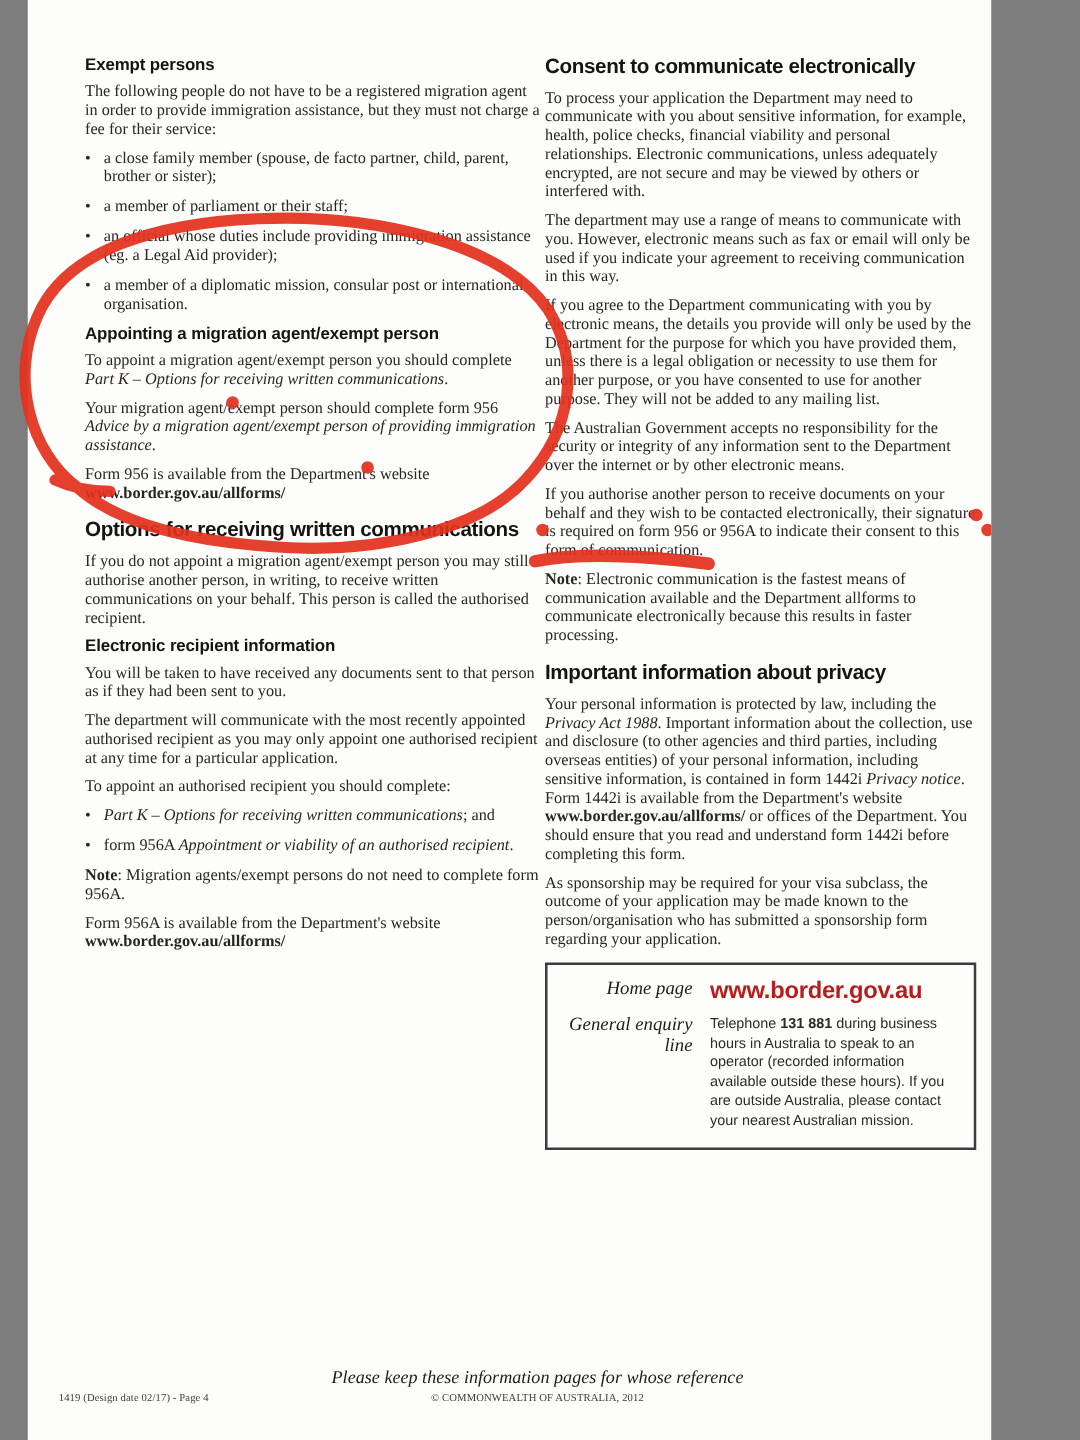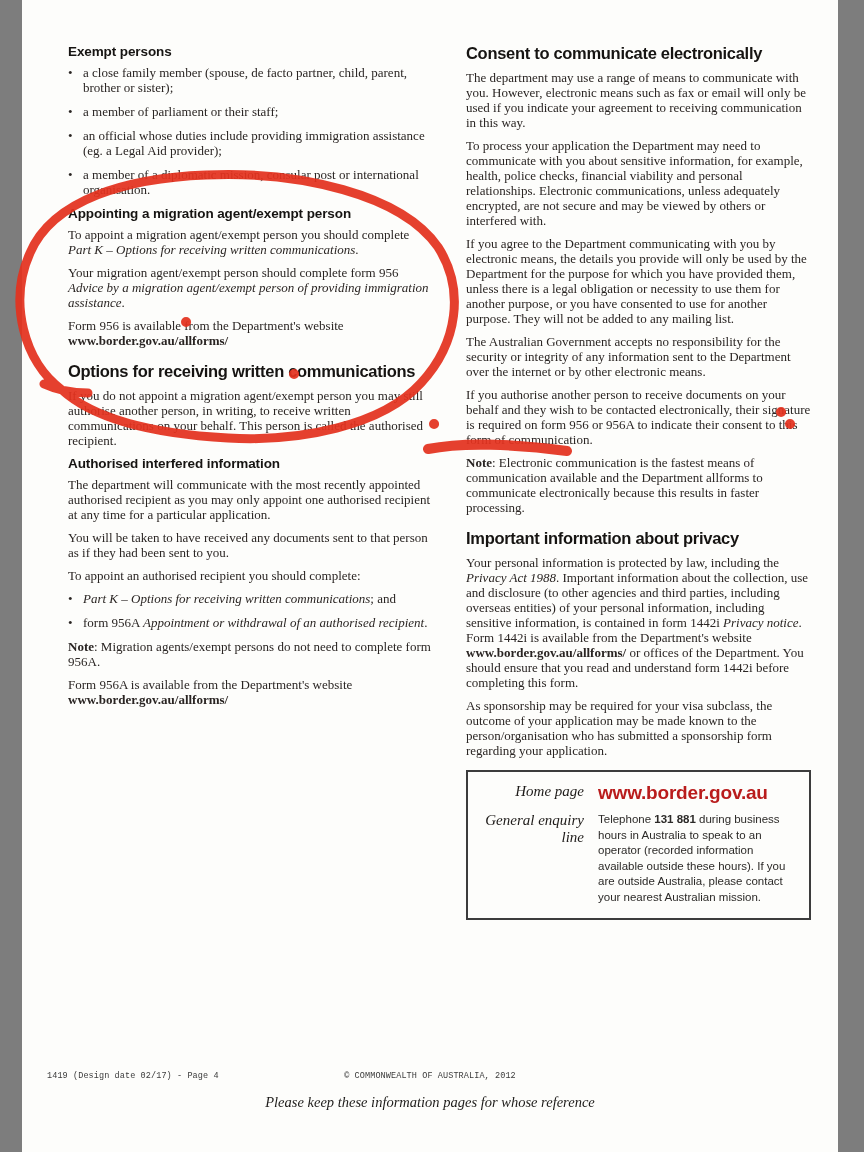--- a/index.html
+++ b/index.html
@@ -1,24 +1,24 @@
 <!DOCTYPE html>
 <html><head>
 <meta charset="utf-8">
 <style>
   html,body{margin:0;padding:0;background:#7d7d7d;}
-  .viewport{position:relative;width:864px;height:1152px;overflow:hidden;background:#7d7d7d;
+  .viewport{position:relative;width:793px;height:1152px;overflow:hidden;background:#7d7d7d;
             font-family:"Liberation Serif",serif;}
   .gutter{position:absolute;top:0;bottom:0;background:#7d7d7d;}
   .gutter.left{left:0;width:22px;}
   .gutter.right{left:838px;width:26px;}
   .page{position:absolute;left:22px;top:0;width:816px;height:1152px;background:#fdfdfb;}
   .col{position:absolute;top:44px;color:#2a2523;font-size:13px;line-height:15px;}
   .col-left{left:46px;width:366px;}
-  .col-right{left:444px;width:346px;}
+  .col-right{left:414px;width:346px;}
   .col > :first-child{margin-top:0;}
   .h1{font-family:"Liberation Sans",sans-serif;font-weight:bold;color:#161412;
       font-size:16.5px;line-height:18px;letter-spacing:-0.3px;margin:14px 0 8px;}
   .h2{font-family:"Liberation Sans",sans-serif;font-weight:bold;color:#161412;
       font-size:13.5px;line-height:15px;letter-spacing:-0.1px;margin:4px 0 6px;}
   .body-p{margin:0 0 8px;}
   .bullet{display:flex;margin:0 0 9px;}
   .bullet .dot{flex:0 0 15px;width:15px;}
   .bullet .btxt{flex:1;}
   .run-i{font-style:italic;}
@@ -27,35 +27,36 @@
       display:grid;grid-template-columns:104px 1fr;column-gap:14px;row-gap:9px;
       padding:11px 12px 13px;width:317px;}
   .box-label{font-family:"Liberation Serif",serif;font-style:italic;font-size:15px;
       line-height:17px;text-align:right;color:#1e1b19;}
   .box-url{font-family:"Liberation Sans",sans-serif;font-weight:bold;font-size:19px;
       line-height:20px;color:#b91c1c;letter-spacing:-0.2px;}
   .box-phone{font-family:"Liberation Sans",sans-serif;font-size:11.5px;line-height:15.5px;
       color:#2c2a28;}
   .ref-line{position:absolute;left:0;width:816px;top:1094px;text-align:center;
       font-family:"Liberation Serif",serif;font-style:italic;font-size:14.5px;color:#1e1c1a;}
-  .foot-meta{position:absolute;top:1071px;font-family:Liberation Mono, monospace;
+  .foot-meta{position:absolute;top:1113px;font-family:Liberation Serif, serif;
       font-size:8.5px;color:#3b3b3b;letter-spacing:0.1px;}
   .foot-left{left:25px;}
   .foot-center{left:0;width:816px;text-align:center;}
   svg.ink{position:absolute;left:0;top:0;width:864px;height:1152px;pointer-events:none;}
   svg.ink path{fill:none;stroke-linecap:round;stroke-linejoin:round;opacity:0.93;}
 </style>
 </head>
 <body>
 
 <div class="viewport">
   <div class="page">
 
     <div class="col col-left">
       <div class="h2">Exempt persons</div>
+      <p class="body-p"><span>The following people do not have to be a registered migration agent in order to provide immigration assistance, but they must not charge a fee for their service:</span></p>
       <div class="bullet">
         <span class="dot">•</span>
         <span class="btxt"><span>a close family member (spouse, de facto partner, child, parent, brother or sister);</span></span>
       </div>
       <div class="bullet">
         <span class="dot">•</span>
         <span class="btxt"><span>a member of parliament or their staff;</span></span>
       </div>
       <div class="bullet">
         <span class="dot">•</span>
@@ -66,40 +67,40 @@
         <span class="btxt"><span>a member of a diplomatic mission, consular post or international organisation.</span></span>
       </div>
 
       <div class="h2">Appointing a migration agent/exempt person</div>
       <p class="body-p"><span>To appoint a migration agent/exempt person you should complete </span><span class="run-i">Part K – Options for receiving written communications</span><span>.</span></p>
       <p class="body-p"><span>Your migration agent/exempt person should complete form 956 </span><span class="run-i">Advice by a migration agent/exempt person of providing immigration assistance</span><span>.</span></p>
       <p class="body-p"><span>Form 956 is available from the Department's website </span><span class="run-b">www.border.gov.au/allforms/</span></p>
 
       <div class="h1">Options for receiving written communications</div>
       <p class="body-p"><span>If you do not appoint a migration agent/exempt person you may still authorise another person, in writing, to receive written communications on your behalf. This person is called the authorised recipient.</span></p>
-      <div class="h2">Authorised interfered information</div>
+      <div class="h2">Electronic recipient information</div>
+      <p class="body-p"><span>You will be taken to have received any documents sent to that person as if they had been sent to you.</span></p>
       <p class="body-p"><span>The department will communicate with the most recently appointed authorised recipient as you may only appoint one authorised recipient at any time for a particular application.</span></p>
-      <p class="body-p"><span>You will be taken to have received any documents sent to that person as if they had been sent to you.</span></p>
       <p class="body-p"><span>To appoint an authorised recipient you should complete:</span></p>
       <div class="bullet">
         <span class="dot">•</span>
         <span class="btxt"><span class="run-i">Part K – Options for receiving written communications</span><span>; and</span></span>
       </div>
       <div class="bullet">
         <span class="dot">•</span>
-        <span class="btxt"><span>form 956A </span><span class="run-i">Appointment or withdrawal of an authorised recipient</span><span>.</span></span>
+        <span class="btxt"><span>form 956A </span><span class="run-i">Appointment or viability of an authorised recipient</span><span>.</span></span>
       </div>
       <p class="body-p"><span class="run-b">Note</span><span>: Migration agents/exempt persons do not need to complete form 956A.</span></p>
       <p class="body-p"><span>Form 956A is available from the Department's website </span><span class="run-b">www.border.gov.au/allforms/</span></p>
     </div>
 
     <div class="col col-right">
       <div class="h1">Consent to communicate electronically</div>
+      <p class="body-p"><span>To process your application the Department may need to communicate with you about sensitive information, for example, health, police checks, financial viability and personal relationships. Electronic communications, unless adequately encrypted, are not secure and may be viewed by others or interfered with.</span></p>
       <p class="body-p"><span>The department may use a range of means to communicate with you. However, electronic means such as fax or email will only be used if you indicate your agreement to receiving communication in this way.</span></p>
-      <p class="body-p"><span>To process your application the Department may need to communicate with you about sensitive information, for example, health, police checks, financial viability and personal relationships. Electronic communications, unless adequately encrypted, are not secure and may be viewed by others or interfered with.</span></p>
       <p class="body-p"><span>If you agree to the Department communicating with you by electronic means, the details you provide will only be used by the Department for the purpose for which you have provided them, unless there is a legal obligation or necessity to use them for another purpose, or you have consented to use for another purpose. They will not be added to any mailing list.</span></p>
       <p class="body-p"><span>The Australian Government accepts no responsibility for the security or integrity of any information sent to the Department over the internet or by other electronic means.</span></p>
       <p class="body-p"><span>If you authorise another person to receive documents on your behalf and they wish to be contacted electronically, their signature is required on form 956 or 956A to indicate their consent to this form of communication.</span></p>
       <p class="body-p"><span class="run-b">Note</span><span>: Electronic communication is the fastest means of communication available and the Department allforms to communicate electronically because this results in faster processing.</span></p>
 
       <div class="h1">Important information about privacy</div>
       <p class="body-p"><span>Your personal information is protected by law, including the </span><span class="run-i">Privacy Act 1988</span><span>. Important information about the collection, use and disclosure (to other agencies and third parties, including overseas entities) of your personal information, including sensitive information, is contained in form 1442i </span><span class="run-i">Privacy notice</span><span>. Form 1442i is available from the Department's website </span><span class="run-b">www.border.gov.au/allforms/</span><span> or offices of the Department. You should ensure that you read and understand form 1442i before completing this form.</span></p>
       <p class="body-p"><span>As sponsorship may be required for your visa subclass, the outcome of your application may be made known to the person/organisation who has submitted a sponsorship form regarding your application.</span></p>
 
       <div class="contact-box">

